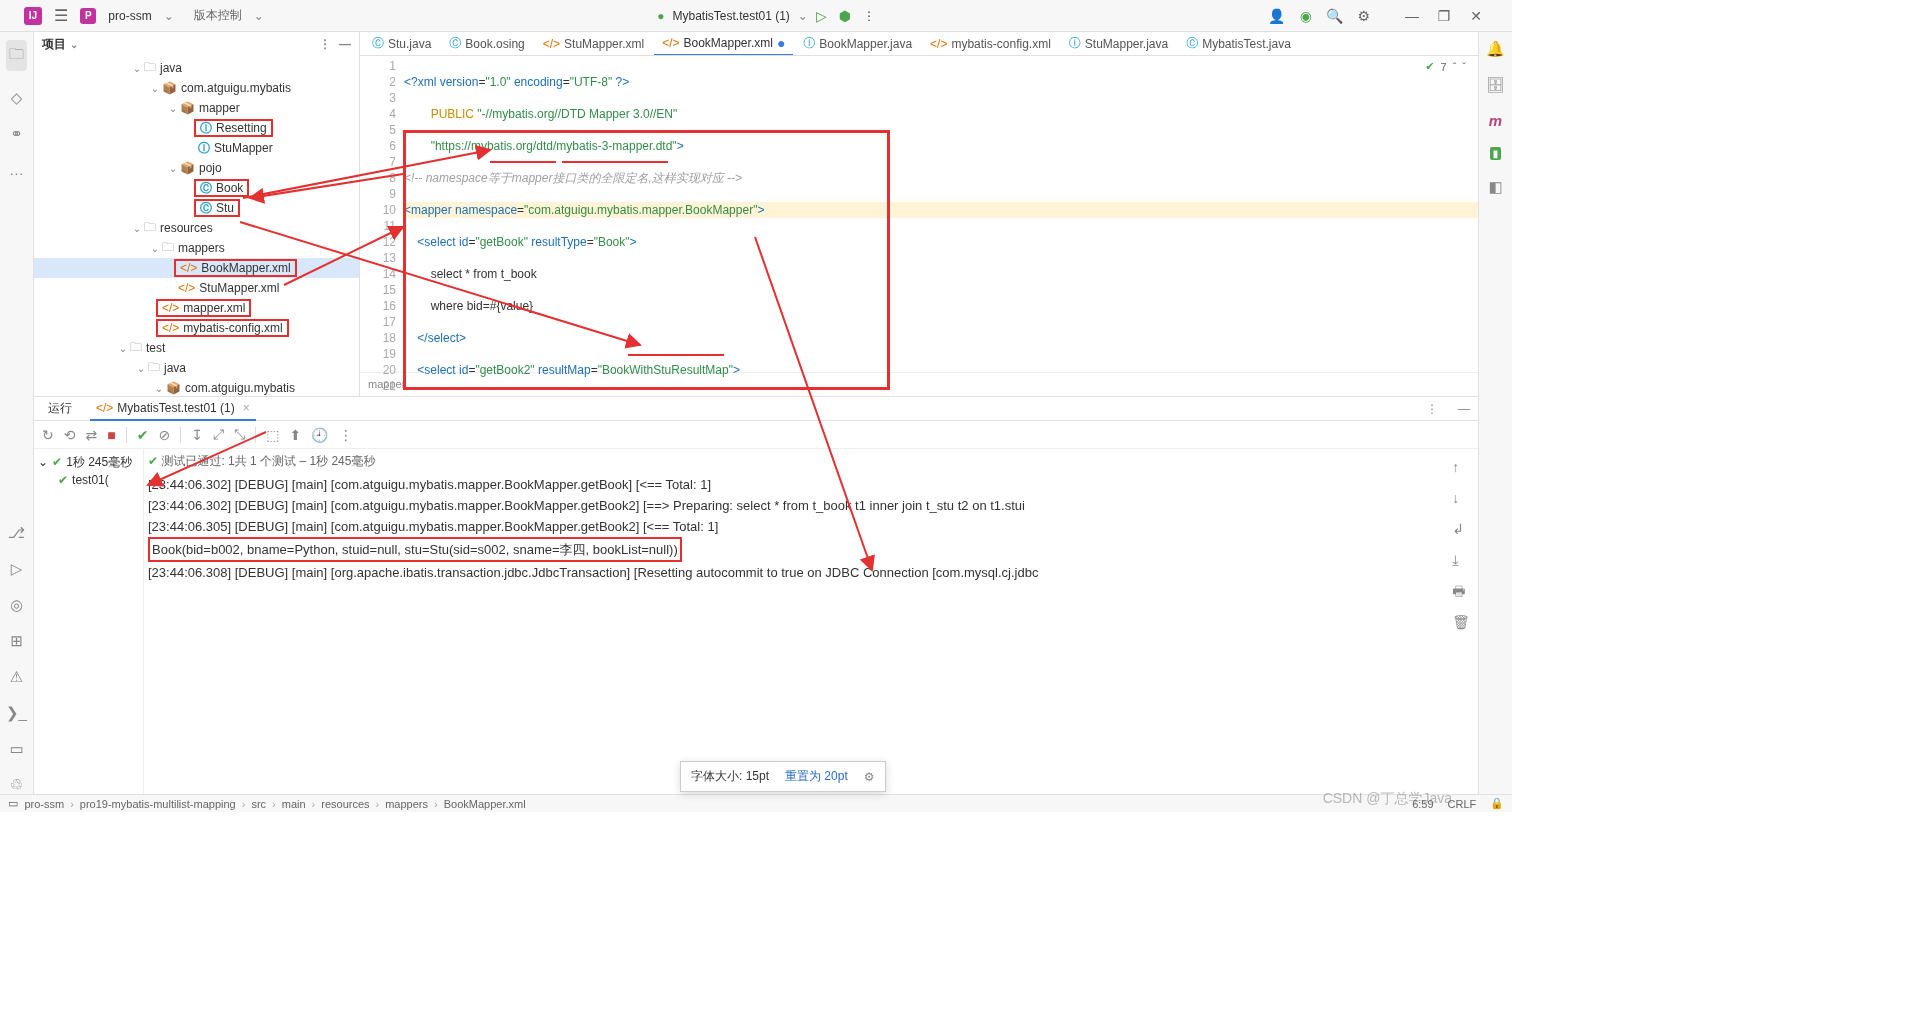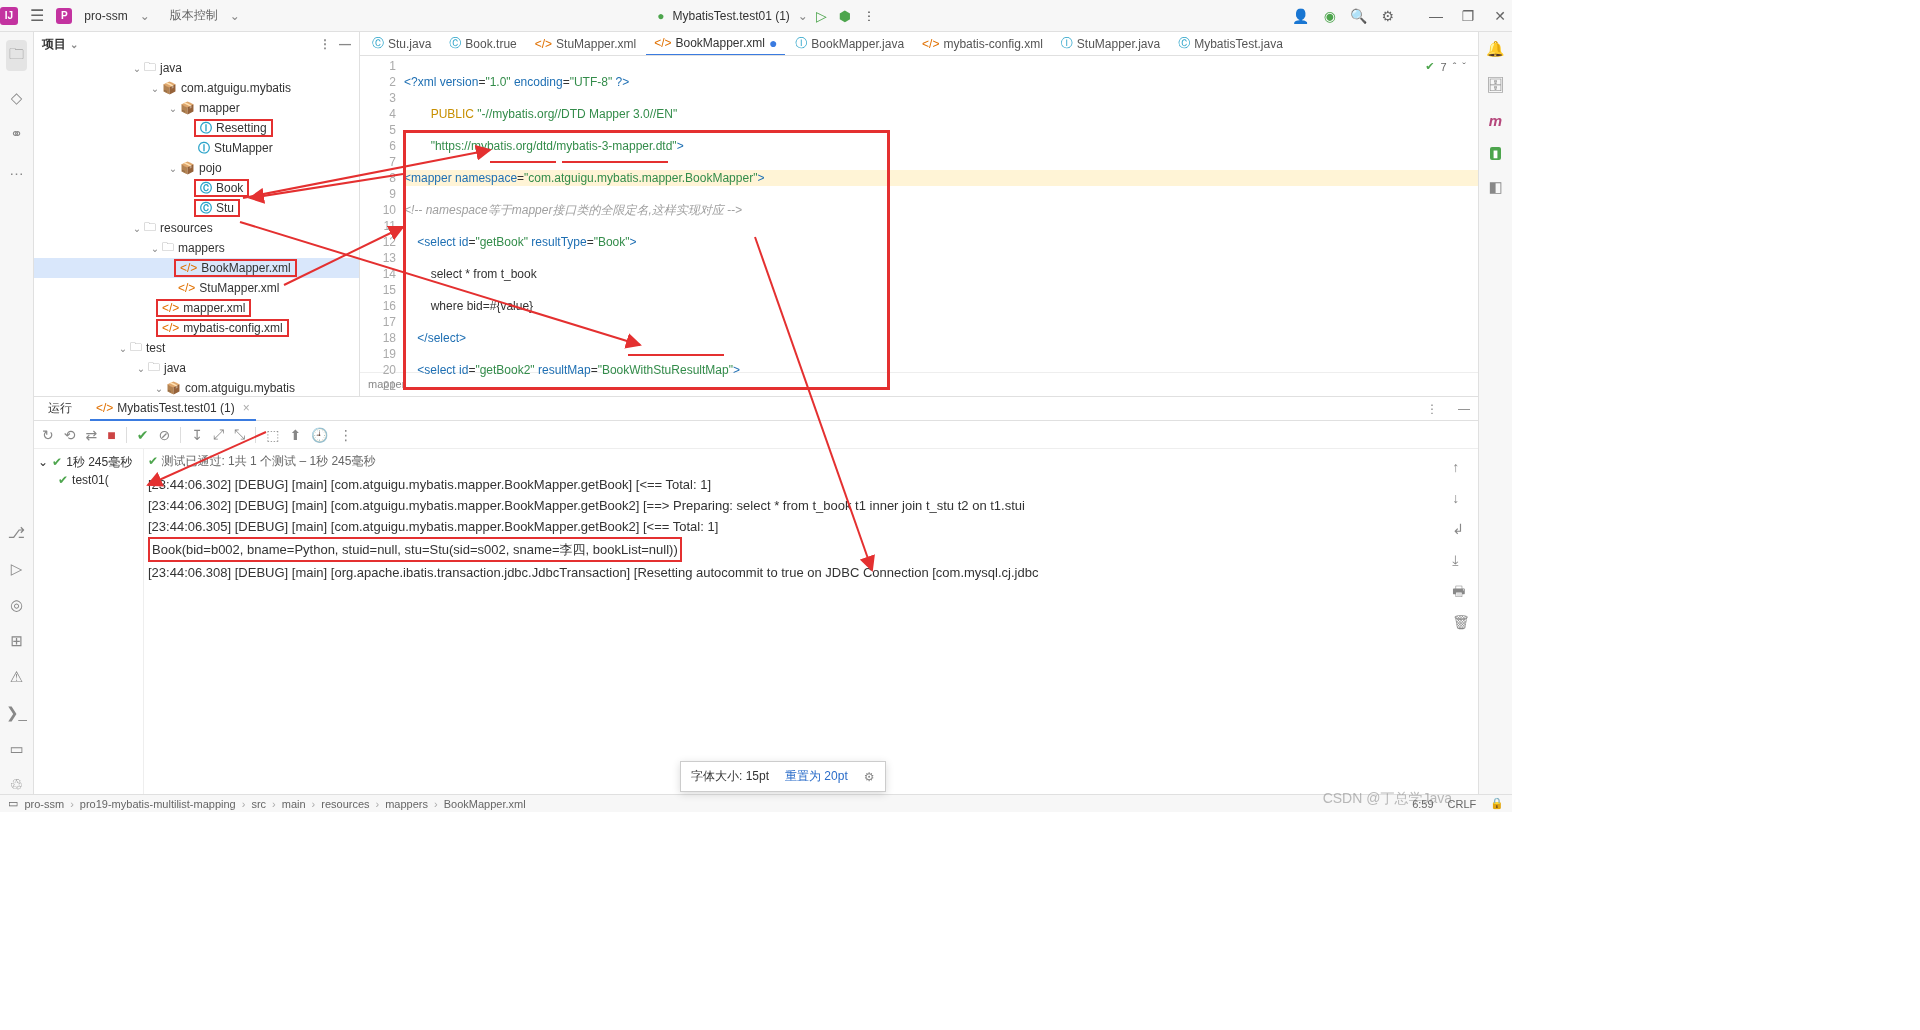--- a/index.html
+++ b/index.html
@@ -1,19 +1,19 @@
 <!DOCTYPE html>
 <html><head>
 <meta charset="utf-8">
 <style>
 * { margin: 0; padding: 0; box-sizing: border-box; font-family: "Segoe UI", "Microsoft YaHei", sans-serif; }
 body { background: #fff; color: #333; font-size: 12px; overflow: hidden; width: 1512px; height: 812px; position: relative; }
 
 
-.titlebar { height: 32px; background: #f7f7f7; display: flex; align-items: center; padding: 0 0; border-bottom: 1px solid #e0e0e0; }
+.titlebar { height: 32px; background: #f7f7f7; display: flex; align-items: center; padding: 0 24px; border-bottom: 1px solid #e0e0e0; }
 .titlebar .left { display: flex; align-items: center; gap: 12px; }
 .titlebar .logo { width: 18px; height: 18px; background: #c333a0; border-radius: 3px; display: flex; align-items: center; justify-content: center; color: #fff; font-weight: bold; font-size: 10px; }
 .titlebar .menu-icon { font-size: 16px; color: #666; cursor: pointer; }
 .titlebar .proj-badge { background: #c333a0; color: #fff; width: 16px; height: 16px; border-radius: 3px; display: flex; align-items: center; justify-content: center; font-size: 10px; font-weight: bold; }
 .titlebar .proj-name { font-size: 12px; color: #333; }
 .titlebar .dropdown { font-size: 12px; color: #666; margin-left: 8px; }
 .titlebar .center { flex: 1; display: flex; justify-content: center; align-items: center; gap: 8px; }
 .titlebar .run-config { font-size: 12px; color: #333; }
 .titlebar .run-icons { display: flex; gap: 12px; align-items: center; }
 .titlebar .right { display: flex; gap: 14px; align-items: center; color: #666; font-size: 14px; }
@@ -274,21 +274,21 @@
 </div>
 
 <div class="editor-area">
   <div class="tabs">
     <div class="tab">
         <span class="ico-class" style="color:#2aa3c9;">Ⓒ</span>
         <span>Stu.java</span>
       </div>
     <div class="tab">
         <span class="ico-class" style="color:#2aa3c9;">Ⓒ</span>
-        <span>Book.true</span>
+        <span>Book.osing</span>
       </div>
     <div class="tab">
         <span class="ico-xml" style="color:#e07000;">&lt;/&gt;</span>
         <span>StuMapper.xml</span>
       </div>
     <div class="tab active">
         <span class="ico-xml" style="color:#e07000;">&lt;/&gt;</span>
         <span>BookMapper.xml</span>
         <span class="dot">●</span>
       </div>
@@ -339,22 +339,22 @@
         <div>20</div>
         <div>21</div>
         <div>22</div>
         <div>23</div>
         <div>24</div>
     </div>
     <div class="code">
 <div class="line"><span class="c-tag">&lt;?</span><span class="c-attr">xml version</span><span>=</span><span class="c-str">"1.0"</span><span class="c-attr"> encoding</span><span>=</span><span class="c-str">"UTF-8"</span><span class="c-tag"> ?&gt;</span></div>
 <div class="line"><span class="c-doctype">        PUBLIC </span><span class="c-str">"-//mybatis.org//DTD Mapper 3.0//EN"</span></div>
 <div class="line"><span>        </span><span class="c-str">"https://mybatis.org/dtd/mybatis-3-mapper.dtd"</span><span class="c-tag">&gt;</span></div>
+<div class="line"><span class="c-comm">&lt;!-- namespace等于mapper接口类的全限定名,这样实现对应 --&gt;</span></div>
 <div class="line hl"><span class="c-tag">&lt;mapper </span><span class="c-attr">namespace</span><span>=</span><span class="c-str">"com.atguigu.mybatis.mapper.BookMapper"</span><span class="c-tag">&gt;</span></div>
-<div class="line"><span class="c-comm">&lt;!-- namespace等于mapper接口类的全限定名,这样实现对应 --&gt;</span></div>
 <div class="line"><span class="c-tag">    &lt;select </span><span class="c-attr">id</span><span>=</span><span class="c-str">"getBook"</span><span class="c-attr"> resultType</span><span>=</span><span class="c-str">"Book"</span><span class="c-tag">&gt;</span></div>
 <div class="line"><span>        select * from t_book</span></div>
 <div class="line"><span>        where bid=#{value}</span></div>
 <div class="line"><span class="c-tag">    &lt;/select&gt;</span></div>
 <div class="line"><span class="c-tag">    &lt;select </span><span class="c-attr">id</span><span>=</span><span class="c-str">"getBook2"</span><span class="c-attr"> resultMap</span><span>=</span><span class="c-str">"BookWithStuResultMap"</span><span class="c-tag">&gt;</span></div>
 <div class="line"><span>        select * from t_book t1 inner join t_stu t2 on t1.stuid=t2.sid</span></div>
 <div class="line"><span>        where t1.bid=#{value}</span></div>
 <div class="line"><span class="c-tag">    &lt;/select&gt;</span></div>
 <div class="line"><span class="c-tag">    &lt;resultMap </span><span class="c-attr">id</span><span>=</span><span class="c-str">"BookWithStuResultMap"</span><span class="c-attr"> type</span><span>=</span><span class="c-str">"Book"</span><span class="c-tag">&gt;</span></div>
 <div class="line"><span class="c-tag">        &lt;id </span><span class="c-attr">property</span><span>=</span><span class="c-str">"bid"</span><span class="c-attr"> column</span><span>=</span><span class="c-str">"bid"</span><span class="c-tag">/&gt;</span></div>

